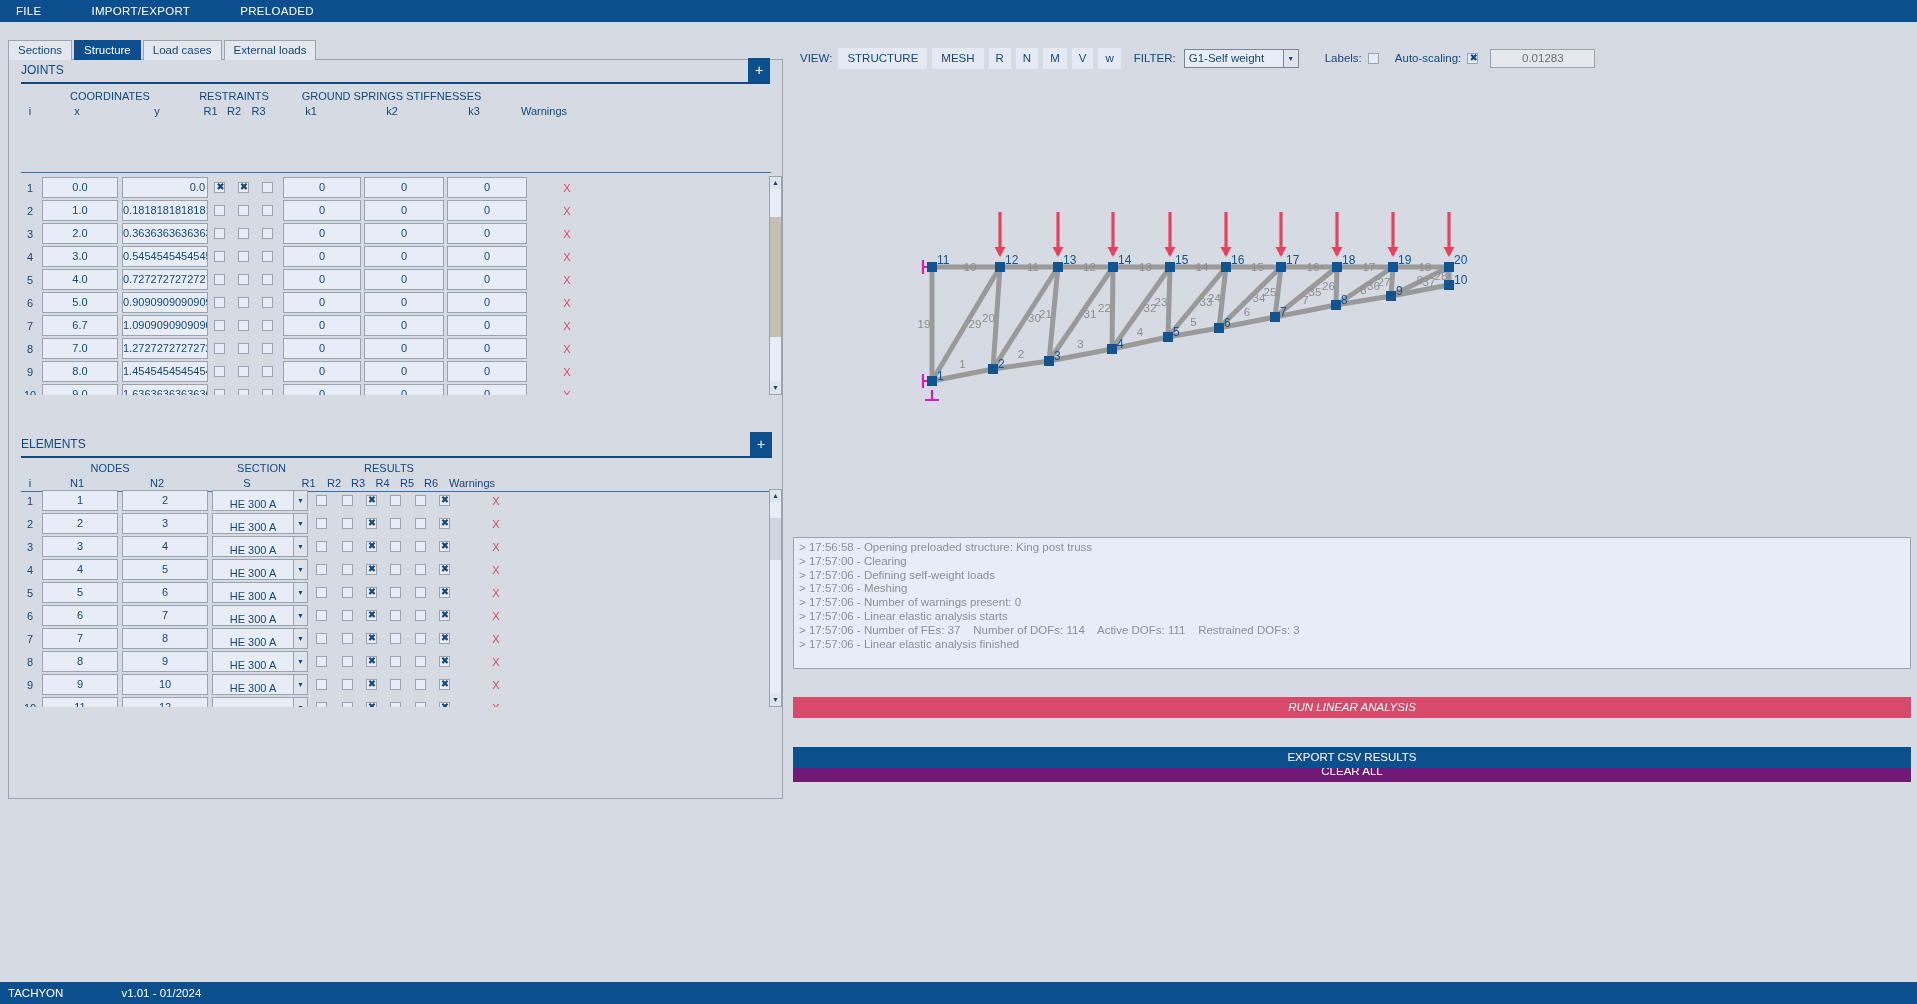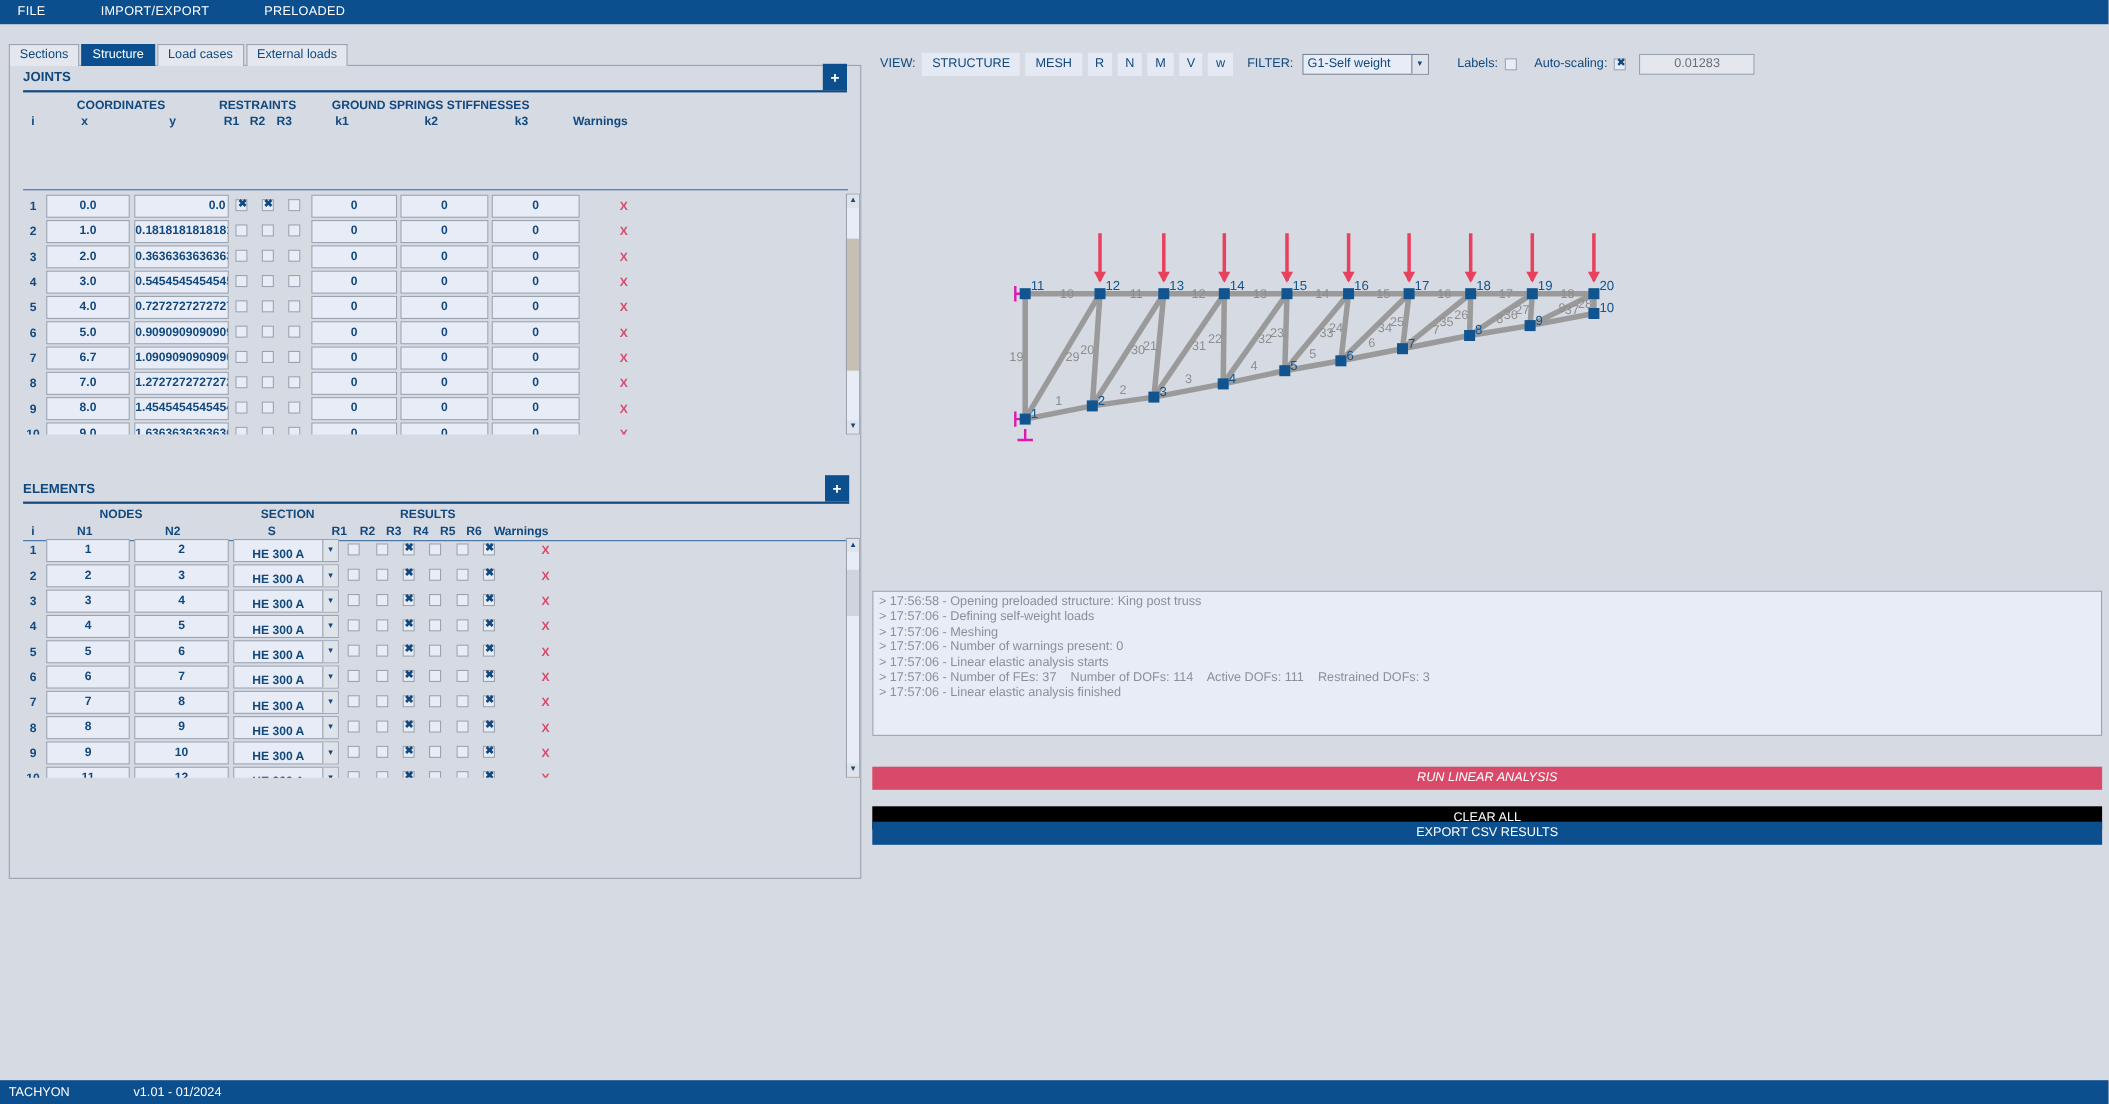--- a/index.html
+++ b/index.html
@@ -34,21 +34,21 @@
     font-size: 11.5px; color: #11487e; background: #e4e7ee;
     border: 1px solid #9aa3b0; border-bottom: none;
     padding: 2px 9px 3px 9px; margin-right: 2px; height: 20px;
     line-height: 14px; cursor: pointer; white-space: nowrap;
   }
   .tab.active { background: #0b4f8f; color: #ffffff; border-color: #0b4f8f; font-weight: normal;}
 
   
   .leftpanel {
     position: absolute; left: 8px; top: 59px; width: 775px; height: 740px;
-    background: #d6dae2; border: 1px solid #9aa3b0; font-weight: bold;
+    background: #d6dae2; border: 1px solid #9aa3b0;
   }
   .section-head {
     position: relative; height: 26px;
   }
   .section-title {
     position: absolute; left: 12px; top: 3px;
     font-size: 12px; color: #11487e;
   }
   .section-rule {
     position: absolute; left: 12px; right: 12px; top: 22px; height: 2px; background: #11487e;
@@ -141,21 +141,21 @@
     white-space: pre;
   }
 
   
   .abtn {
     position: absolute; left: 793px; width: 1118px; height: 21px;
     color: #ffffff; font-size: 11.5px; text-align: center; line-height: 21px;
     cursor: pointer;
   }
   .abtn.run { top: 697px; background: #d94a6a; font-style: italic; }
-  .abtn.clear { top: 722px; background: #000000; margin-top: 11px; }
+  .abtn.clear { top: 750px; background: #701a75; margin-top: 11px; }
   .abtn.export { top: 747px; background: #0b4f8f; }
 
   
   .statusbar {
     position: absolute; left: 0; bottom: 0; width: 1917px; height: 22px;
     background: #0b4f8f; color: #ffffff; font-size: 11.5px; display: flex; align-items: center;
   }
   .statusbar .s1 { margin-left: 8px; }
   .statusbar .s2 { margin-left: 58px; }
 </style>
@@ -698,20 +698,21 @@
           <text x="549" y="189" fill="#11548f" font-size="12" font-family="&quot;Liberation Sans&quot;, sans-serif" text-anchor="start">18</text>
           <text x="605" y="189" fill="#11548f" font-size="12" font-family="&quot;Liberation Sans&quot;, sans-serif" text-anchor="start">19</text>
           <text x="661" y="189" fill="#11548f" font-size="12" font-family="&quot;Liberation Sans&quot;, sans-serif" text-anchor="start">20</text>
         </g>
     </svg>
   </div>
 
   <div class="logbox">
     <div id="log-lines" style="padding-top:3px;">
         <div class="logline">&gt; 17:56:58 - Opening preloaded structure: King post truss</div>
+        <div class="logline">&gt; 17:57:00 - Clearing</div>
         <div class="logline">&gt; 17:57:06 - Defining self-weight loads</div>
         <div class="logline">&gt; 17:57:06 - Meshing</div>
         <div class="logline">&gt; 17:57:06 - Number of warnings present: 0</div>
         <div class="logline">&gt; 17:57:06 - Linear elastic analysis starts</div>
         <div class="logline">&gt; 17:57:06 - Number of FEs: 37    Number of DOFs: 114    Active DOFs: 111    Restrained DOFs: 3</div>
         <div class="logline">&gt; 17:57:06 - Linear elastic analysis finished</div>
       </div>
   </div>
 
   <div class="abtn run">RUN LINEAR ANALYSIS</div>

